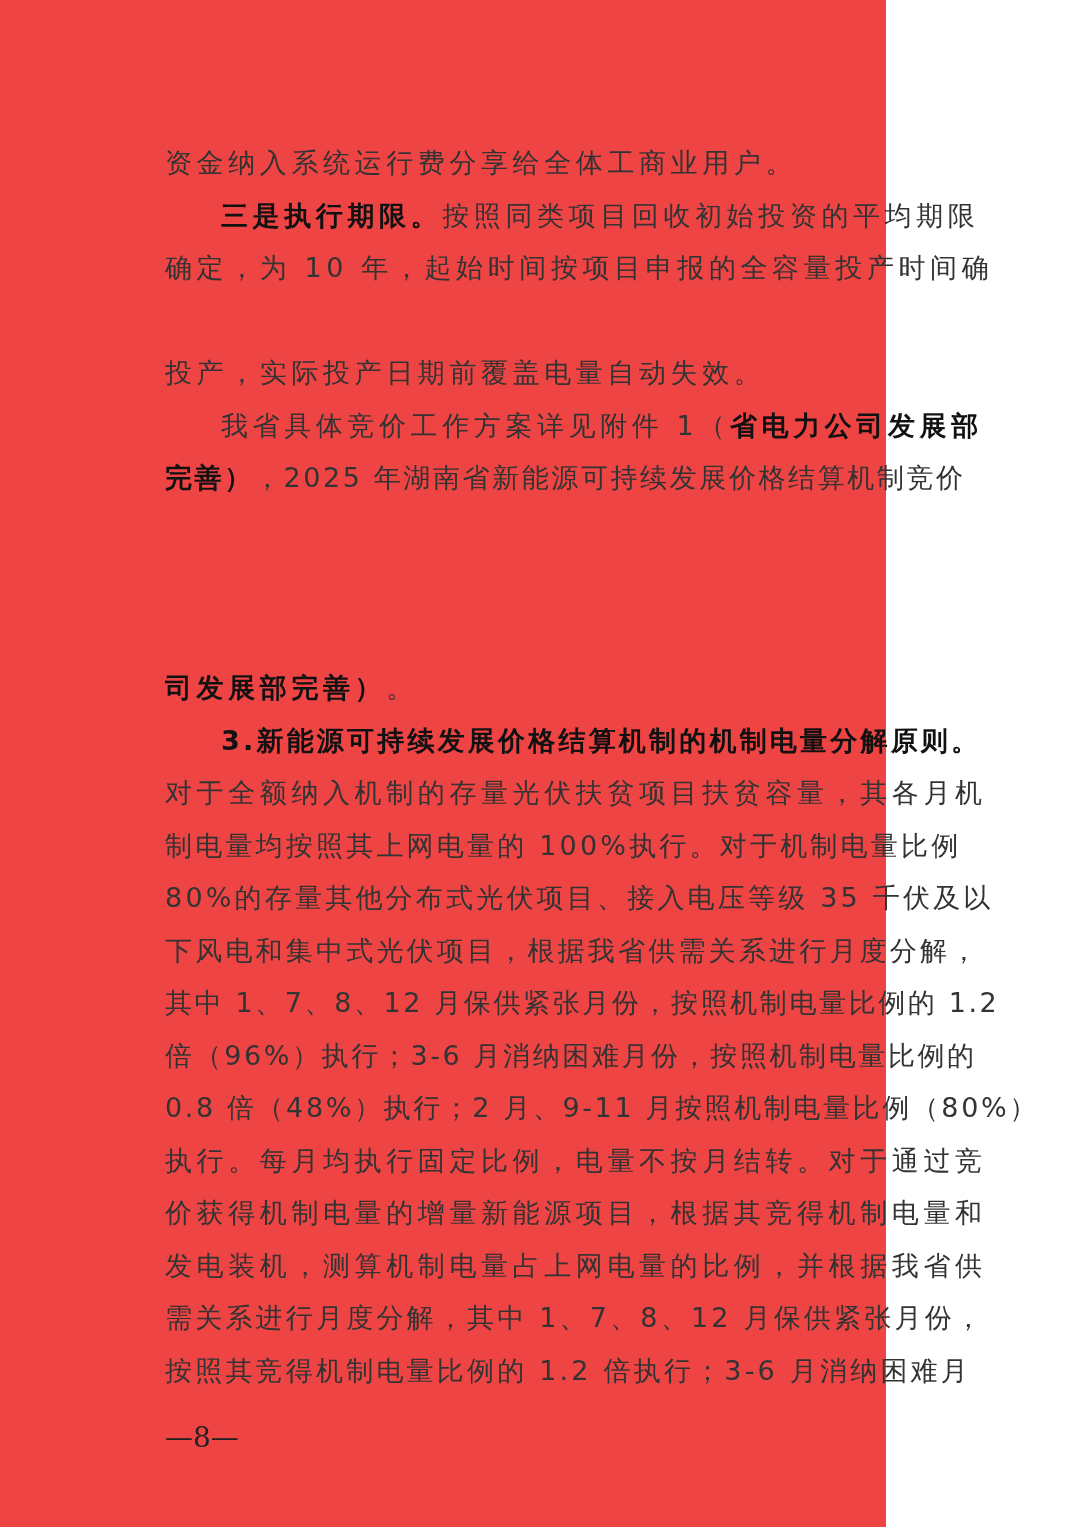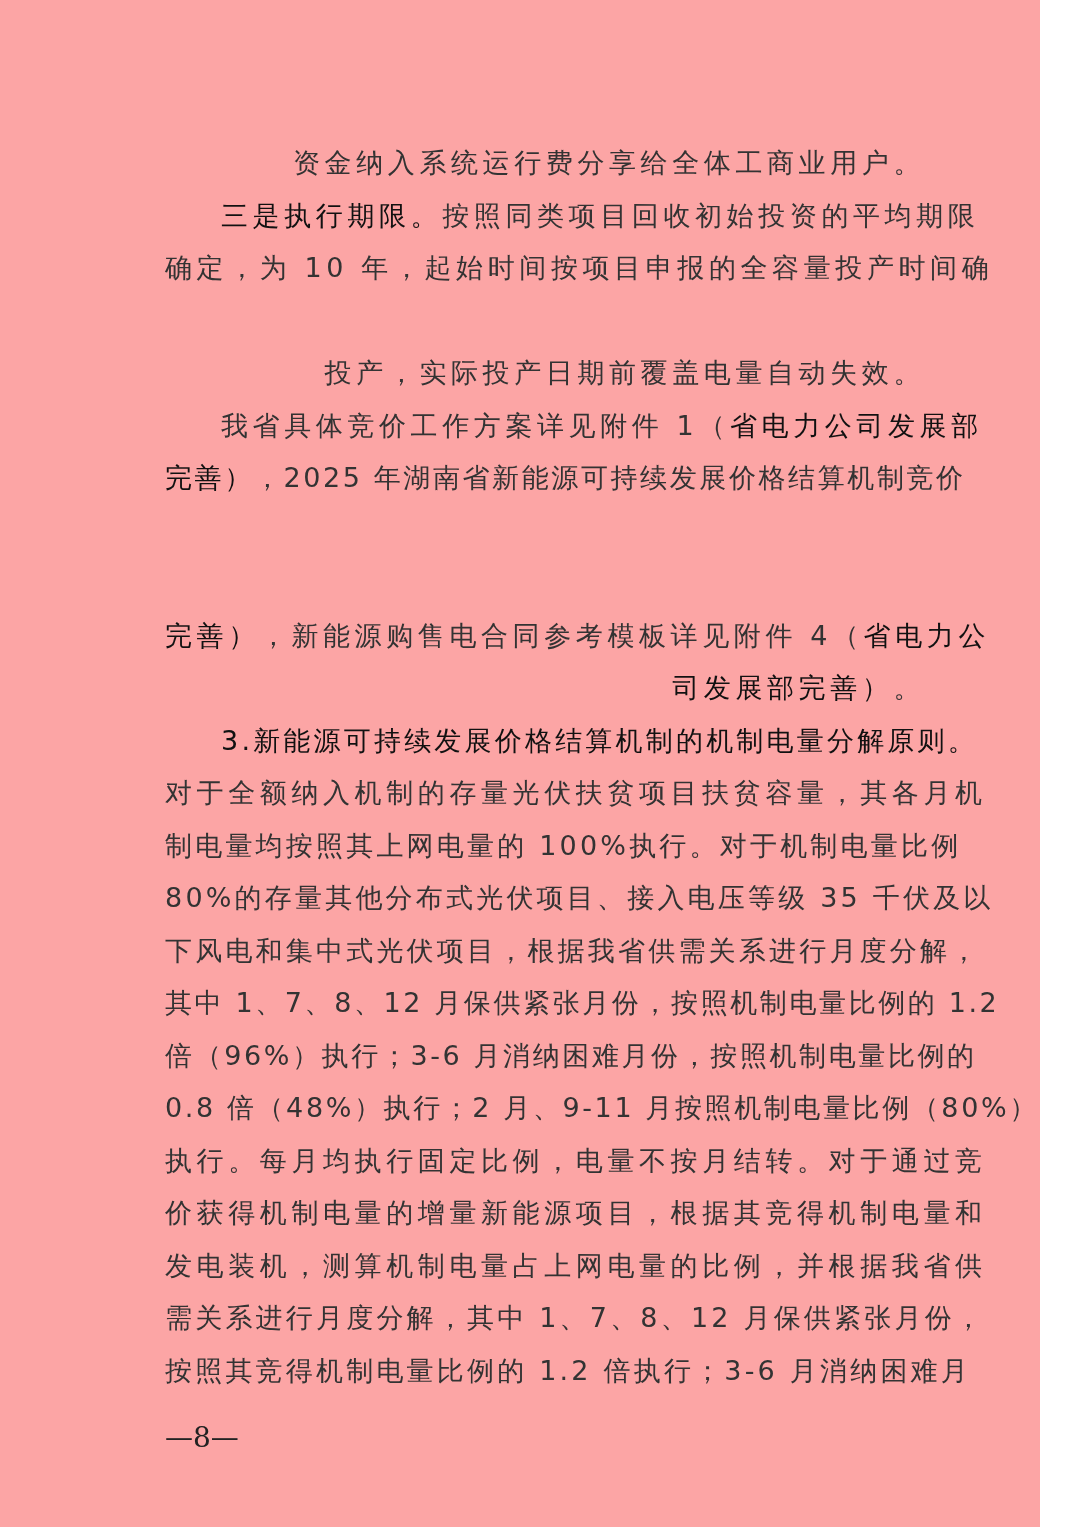--- a/index.html
+++ b/index.html
@@ -1,23 +1,23 @@
 <!DOCTYPE html>
 <html><head>
   <meta charset="utf-8">
   <style>
     html, body { margin: 0; padding: 0; background: #ffffff; }
     body { width: 1080px; height: 1527px; position: relative; overflow: hidden;
            font-family: "DejaVu Sans", "Liberation Sans", sans-serif; color: #262626; }
-    .page { position: absolute; left: 0; top: 0; width: 1040px; height: 1527px; background: #fca5a5; text-align: right; }
+    .page { position: absolute; left: 0; top: 0; width: 886px; height: 1527px; background: #ef4444; }
     .line { position: absolute; left: 165px; width: 760px; height: 40px; line-height: 40px;
             font-size: 27px; white-space: nowrap; letter-spacing: 4.6px; color: #333; }
     .line.tight { letter-spacing: 3.2px; }
     .line.tighter { letter-spacing: 2.6px; }
-    .b { font-weight: normal; color: #111; }
+    .b { font-weight: bold; color: #111; }
     .page-number { position: absolute; left: 165px; top: 1418px; font-family: "DejaVu Serif", "Liberation Serif", serif;
                    font-size: 28px; color: #222; line-height: 40px; }
   </style>
 </head>
 <body>
 
 <div class="page">
 
   <div class="line" style="top:143px">
     <span>资金纳入系统运行费分享给全体工商业用户。</span>
@@ -31,23 +31,20 @@
   </div>
   <div class="line" style="top:353px">
     <span>投产，实际投产日期前覆盖电量自动失效。</span>
   </div>
 
   <div class="line" style="top:406px; left:221px; width:704px;">
     <span>我省具体竞价工作方案详见附件 1（</span><span class="b">省电力公司发展部</span>
   </div>
   <div class="line tighter" style="top:458px">
     <span class="b">完善）</span><span>，2025 年湖南省新能源可持续发展价格结算机制竞价</span>
-  </div>
-  <div class="line" style="top:616px">
-    <span class="b">完善）</span><span>，新能源购售电合同参考模板详见附件 4（</span><span class="b">省电力公</span>
   </div>
   <div class="line" style="top:668px">
     <span class="b">司发展部完善）</span><span>。</span>
   </div>
 
   <div class="line tight" style="top:721px; left:221px; width:720px;">
     <span class="b">3.新能源可持续发展价格结算机制的机制电量分解原则。</span>
   </div>
   <div class="line" style="top:773px">
     <span>对于全额纳入机制的存量光伏扶贫项目扶贫容量，其各月机</span>

